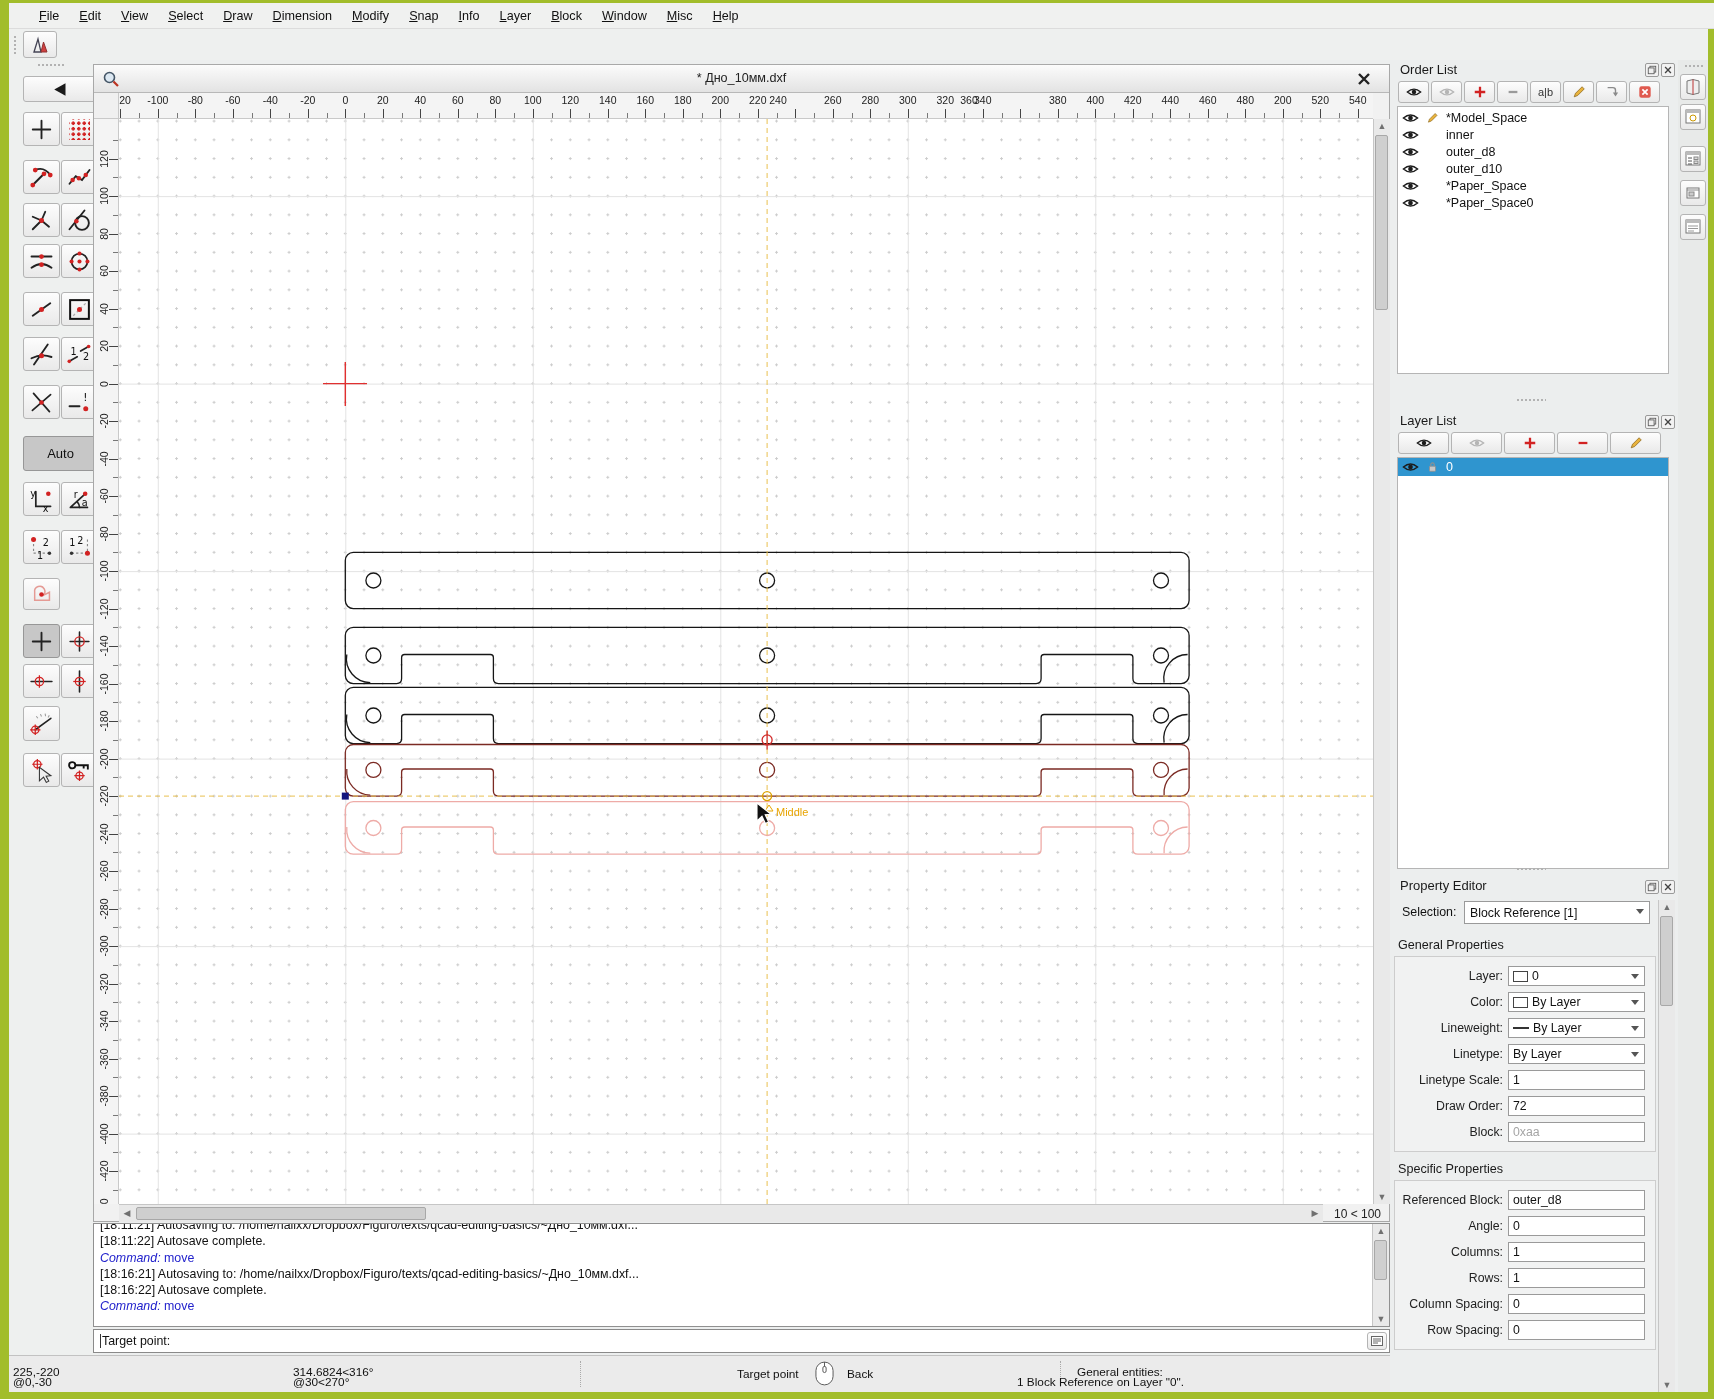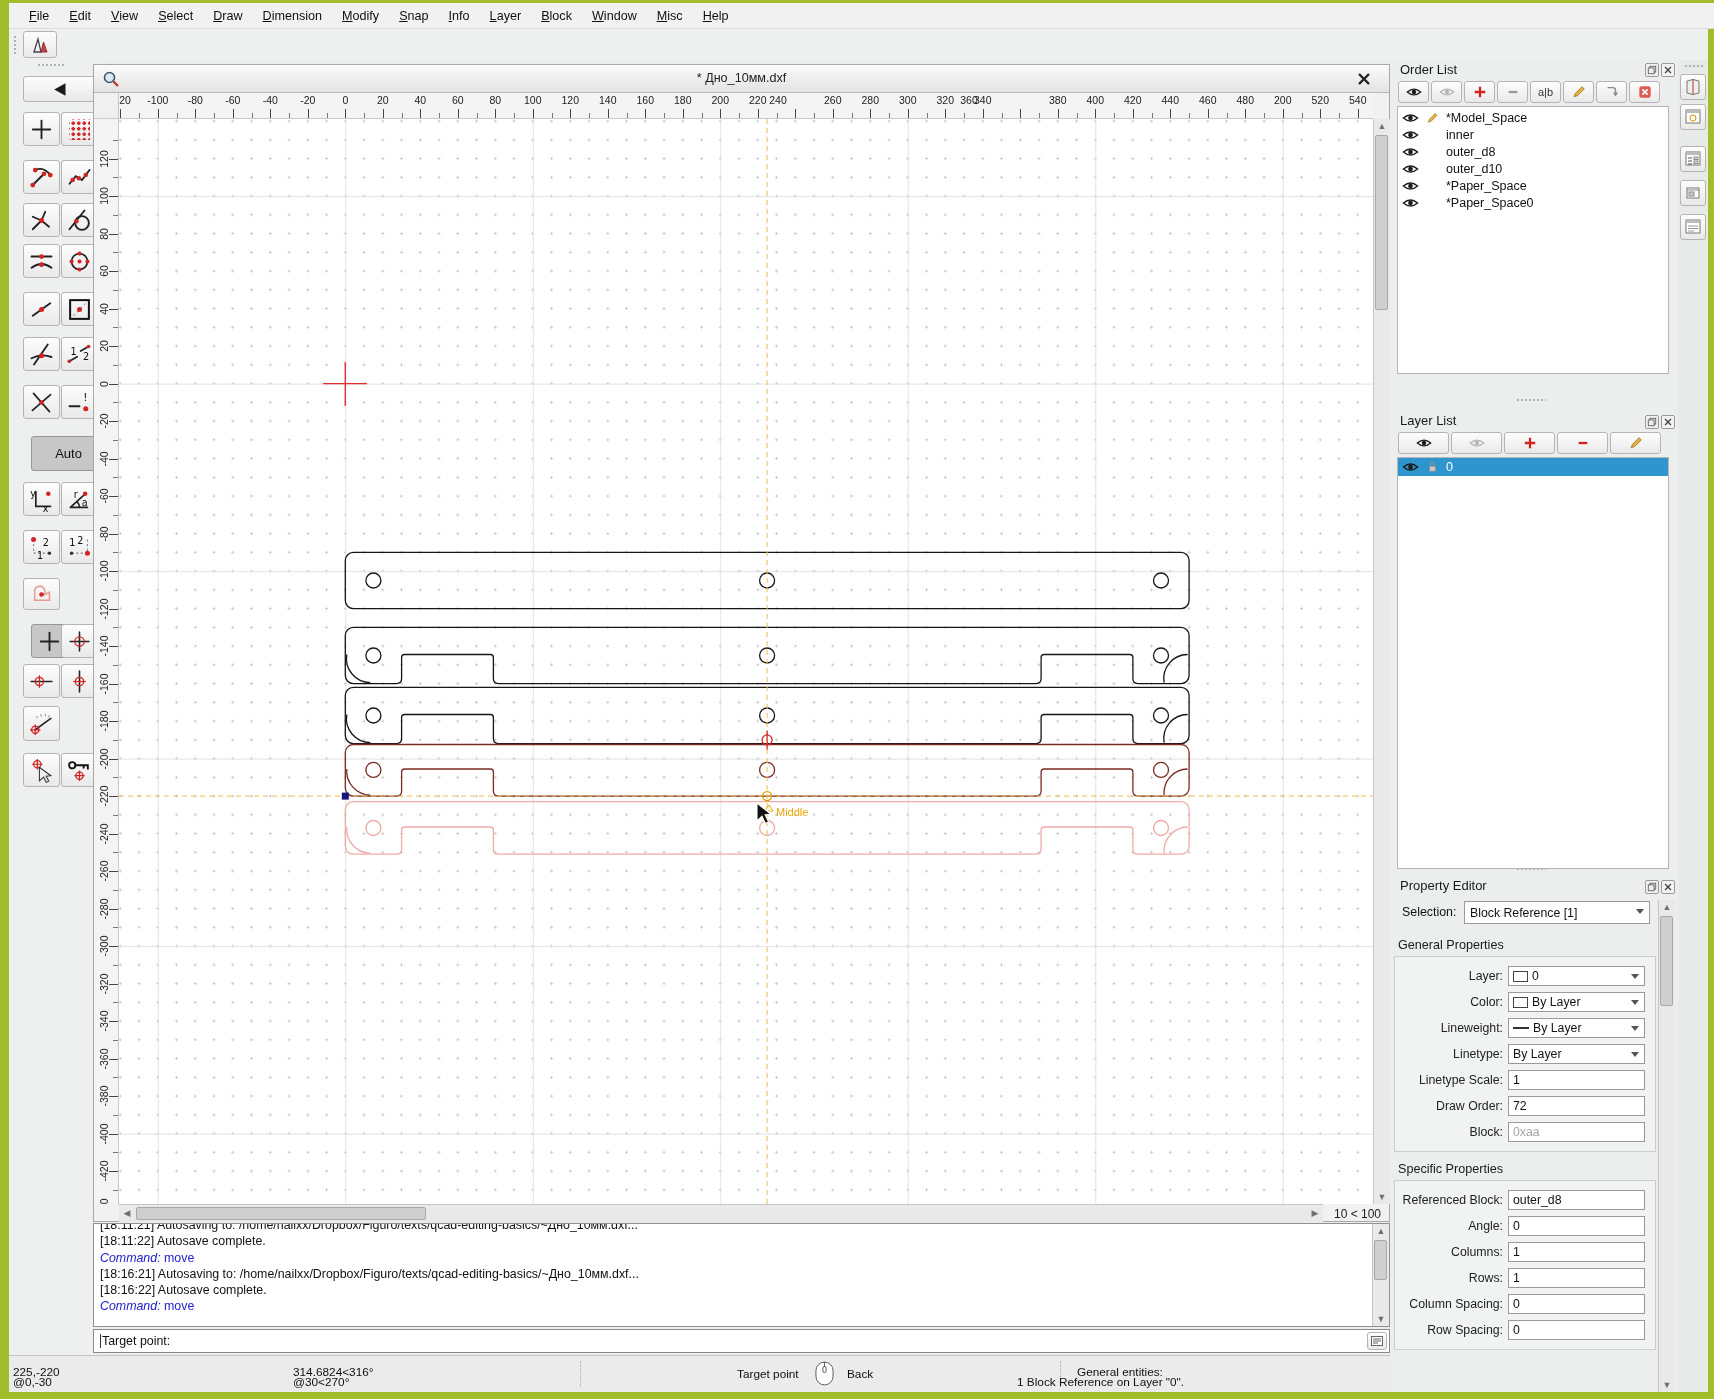--- a/index.html
+++ b/index.html
@@ -2,29 +2,29 @@
 <html><head>
 <meta charset="utf-8">
 <style>
   html,body{margin:0;padding:0;background:#666;}
   #screen{position:relative;width:1714px;height:1399px;background:#eceeee;overflow:hidden;
           font-family:"Liberation Sans",sans-serif;color:#111;}
   .abs{position:absolute;}
   .green{position:absolute;background:#a2bd2b;}
   
   #menubar{position:absolute;left:9px;top:3px;width:1706px;height:26px;background:#f0f1f0;
-           border-bottom:1px solid #dcdcdc;display:flex;align-items:center;padding-left:10px;box-sizing:border-box;}
+           border-bottom:1px solid #dcdcdc;display:flex;align-items:center;padding-left:20px;box-sizing:border-box;}
   .menu-item{padding:3px 10px;font-size:12.6px;color:#101010;}
   .menu-item u{text-decoration:underline;}
   #maintoolbar{position:absolute;left:9px;top:29px;width:1699px;height:31px;background:#eef0ef;}
   .grip{position:absolute;background-image:radial-gradient(#b2b2b2 1px,transparent 1.2px);background-size:4px 4px;}
   
   .btn{background:linear-gradient(#fdfdfd,#e9e9e9);border:1px solid #b4b4b4;border-radius:3px;
        display:flex;align-items:center;justify-content:center;box-sizing:border-box;}
-  .btn.active{background:#c7c7c7;border-color:#979797;margin-left:8px;}
+  .btn.active{background:#c7c7c7;border-color:#979797;}
   .tool{position:absolute;width:37px;height:34px;}
   .tool.wide{width:75px;}
   .tool svg{width:25px;height:25px;}
   .k{stroke:#222;stroke-width:1.5;fill:none;stroke-linecap:round;}
   .rd{fill:#d22222;stroke:none;}
   .rt{stroke:#d22222;stroke-width:1.2;fill:none;}
   .dig{font:8.5px "DejaVu Sans",sans-serif;fill:#111;}
   .gridpts{width:21px;height:21px;background-image:radial-gradient(#d22222 1.6px,transparent 1.7px);
            background-size:5.5px 5.5px;background-position:1.5px 1.5px;}
   #leftpanel{position:absolute;left:9px;top:60px;width:89px;height:1332px;background:#eef0ef;}

